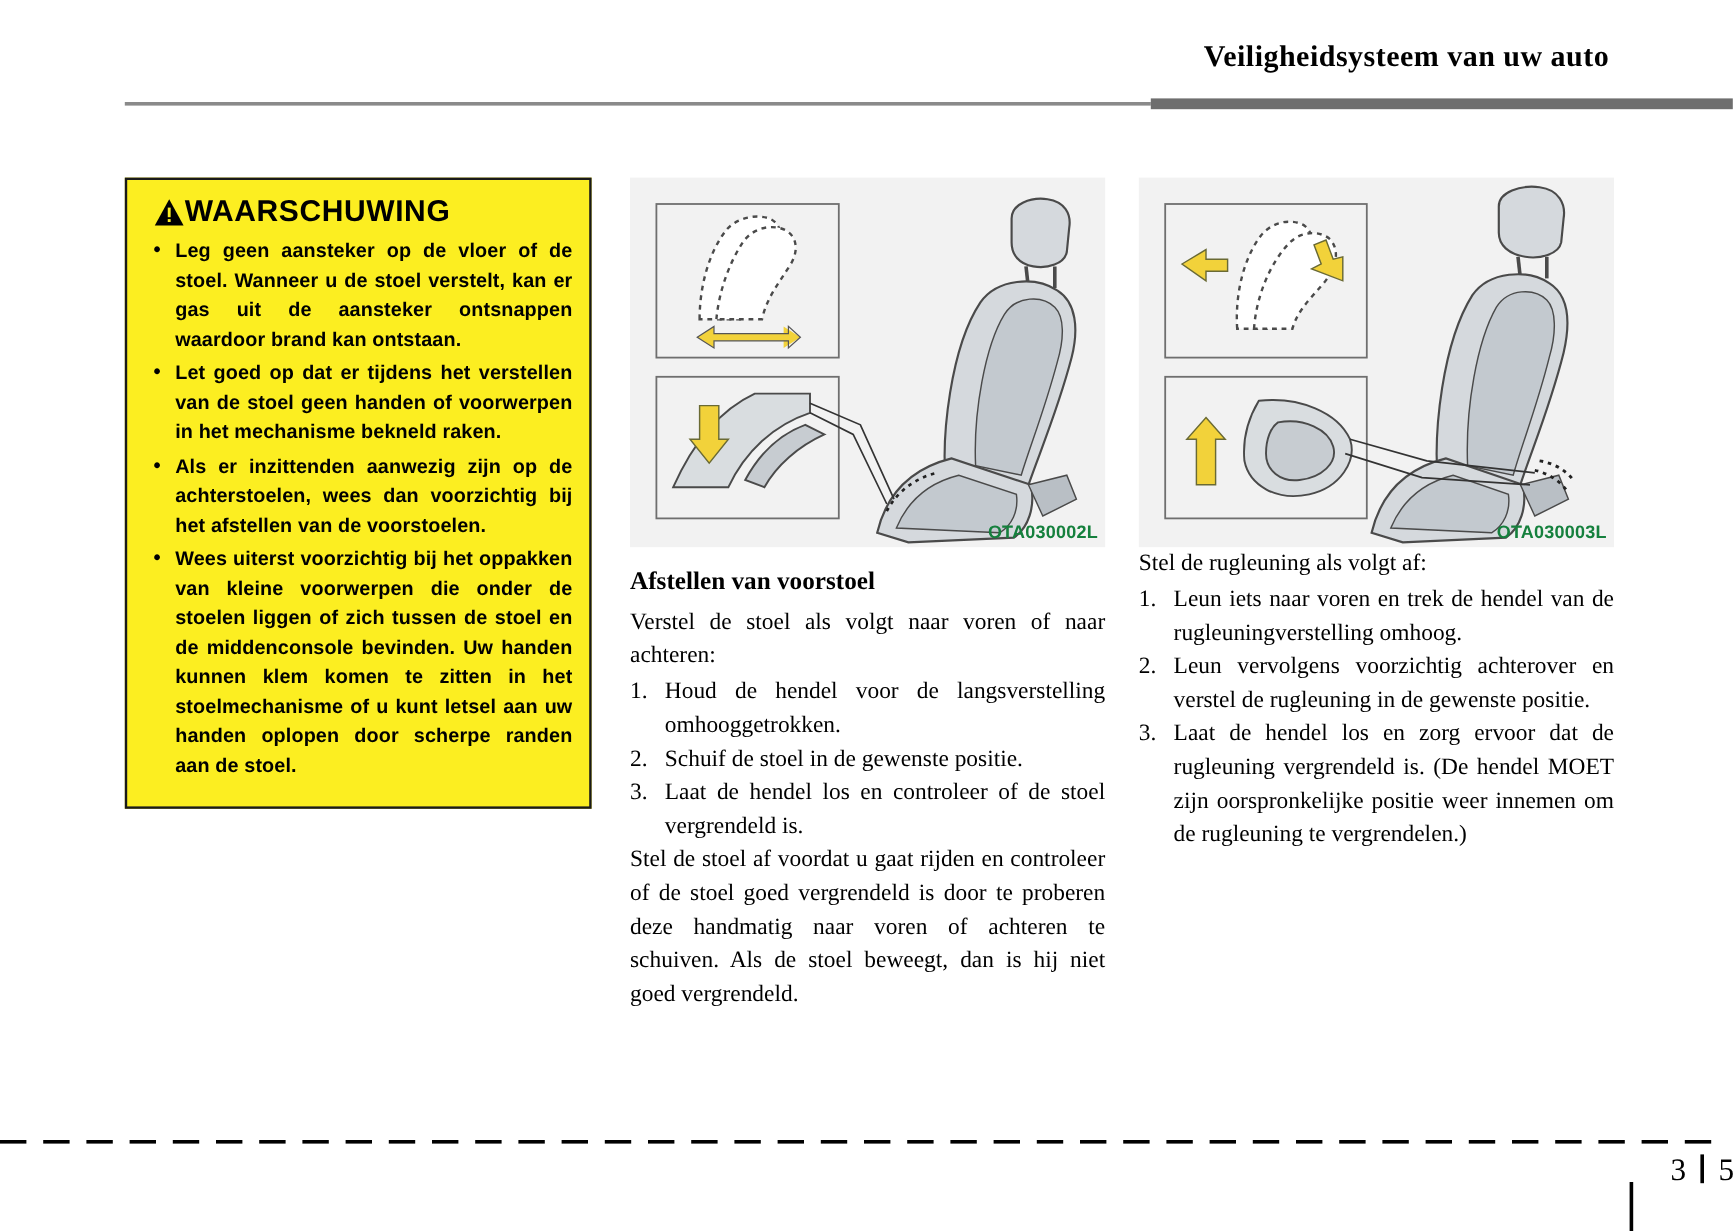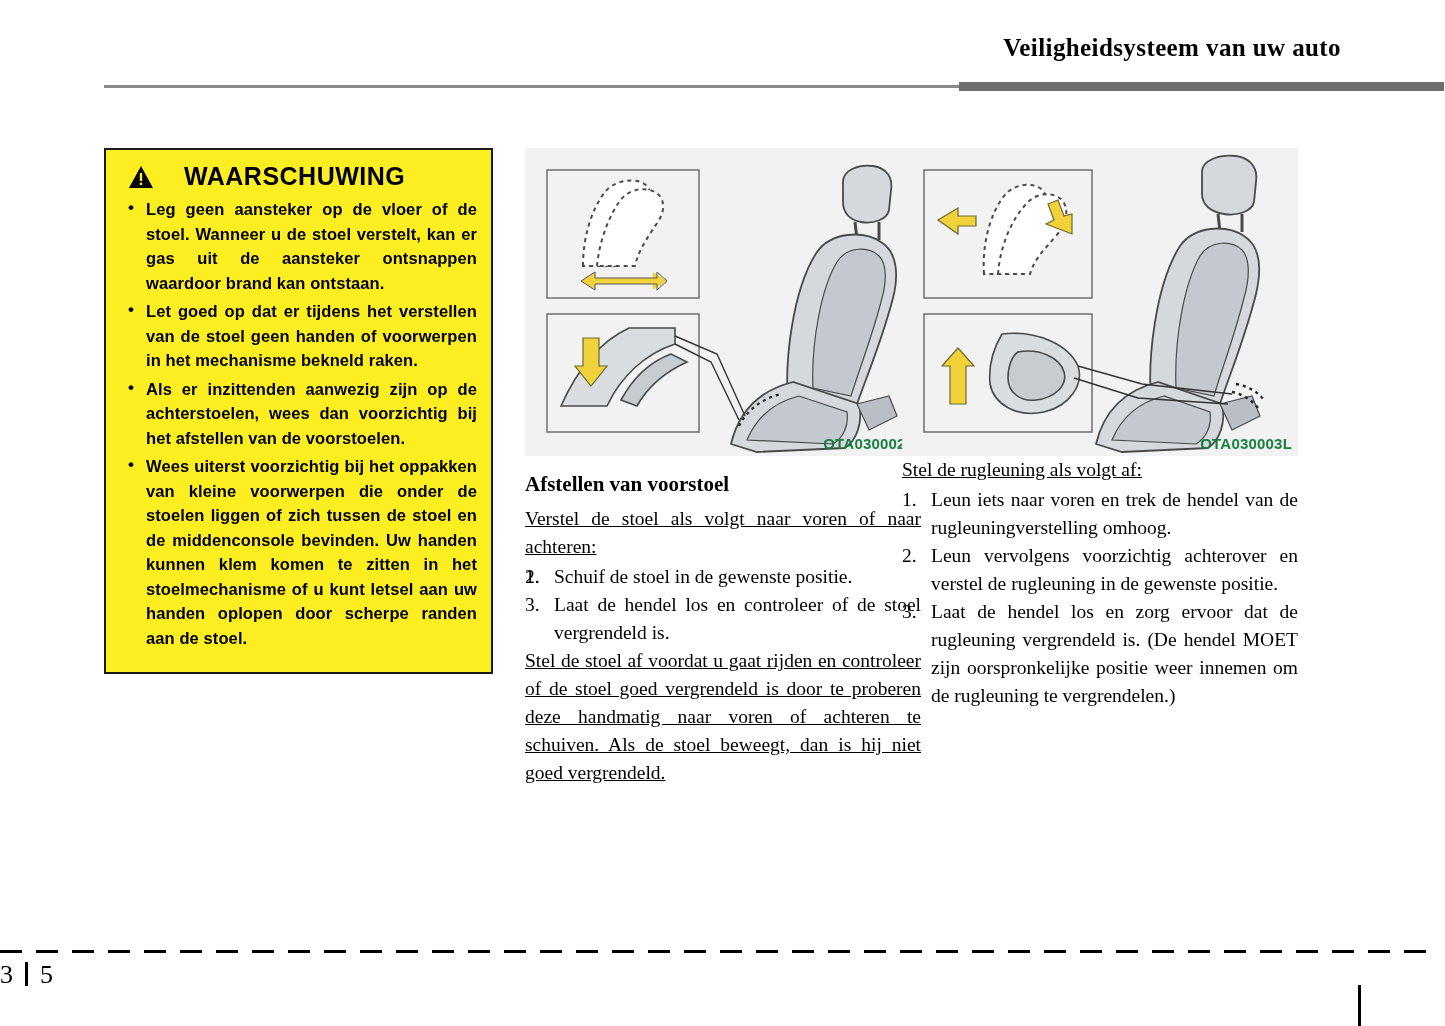--- a/index.html
+++ b/index.html
@@ -59,34 +59,34 @@
     background: #6e6e6e;
   }
 
   
   .col {
     position: absolute;
     top: 148px;
   }
   .col-1 { left: 104px;  width: 389px; }
   .col-2 { left: 525px;  width: 396px; }
-  .col-3 { left: 902px;  width: 396px; }
+  .col-3 { left: 949px;  width: 396px; }
 
   
   .warning-box {
     border: 2px solid #1a1a1a;
     background: #fcee21;
     padding: 12px 14px 18px 14px;
     box-sizing: border-box;
     width: 389px;
   }
   .warning-head {
     display: flex;
     align-items: center;
-    gap: 30px;
+    gap: 0;
     padding-left: 8px;
     margin-bottom: 6px;
   }
   .warning-icon {
     width: 26px;
     height: 24px;
     position: relative;
     flex: 0 0 auto;
   }
   .warning-icon svg { display: block; }
@@ -155,21 +155,20 @@
     font-style: italic;
     margin: 6px 0 5px 0;
   }
   p.body {
     font-family: "Liberation Serif", serif;
     font-size: 19.5px;
     line-height: 28px;
     margin: 0 0 2px 0;
     text-align: justify;
     text-justify: inter-word;
-    text-decoration: underline;
   }
   ol.steps {
     list-style: none;
     margin: 0;
     padding: 0;
   }
   ol.steps li {
     position: relative;
     padding-left: 29px;
     font-family: "Liberation Serif", serif;
@@ -199,21 +198,21 @@
     position: absolute;
     top: 0;
     height: 3px;
     background: #000;
   }
   .footer-nums {
     position: absolute;
     top: 960px;
     left: 0;
     width: 1445px;
-    text-align: left;
+    text-align: right;
     font-family: "Liberation Serif", serif;
     font-size: 26px;
   }
   .footer-nums .sep {
     display: inline-block;
     width: 3px;
     height: 24px;
     background: #000;
     margin: 0 12px -3px 12px;
   }
@@ -301,21 +300,21 @@
 
       <path d="M150 196 L186 214 L214 272" fill="none" stroke="#333" stroke-width="1.4"></path>
       <path d="M150 188 L192 206 L220 268" fill="none" stroke="#333" stroke-width="1.4"></path>
     </svg>
     <span class="fig-code">OTA030002L</span>
   </div>
 
   <h2 class="sect">Afstellen van voorstoel</h2>
   <p class="body">Verstel de stoel als volgt naar voren of naar achteren:</p>
   <ol class="steps">
-    <li><span class="num">1.</span></li>
+    <li><span class="num">1.</span><span>Houd de hendel voor de langsverstelling omhooggetrokken.</span></li>
     <li><span class="num">2.</span><span>Schuif de stoel in de gewenste positie.</span></li>
     <li><span class="num">3.</span><span>Laat de hendel los en controleer of de stoel vergrendeld is.</span></li>
   </ol>
   <p class="body">Stel de stoel af voordat u gaat rijden en controleer of de stoel goed vergrendeld is door te proberen deze handmatig naar voren of achteren te schuiven. Als de stoel beweegt, dan is hij niet goed vergrendeld.</p>
 </div>
 
 <div class="col col-3">
 
   <div class="figure">
     <svg width="396" height="308" viewBox="0 0 396 308">

